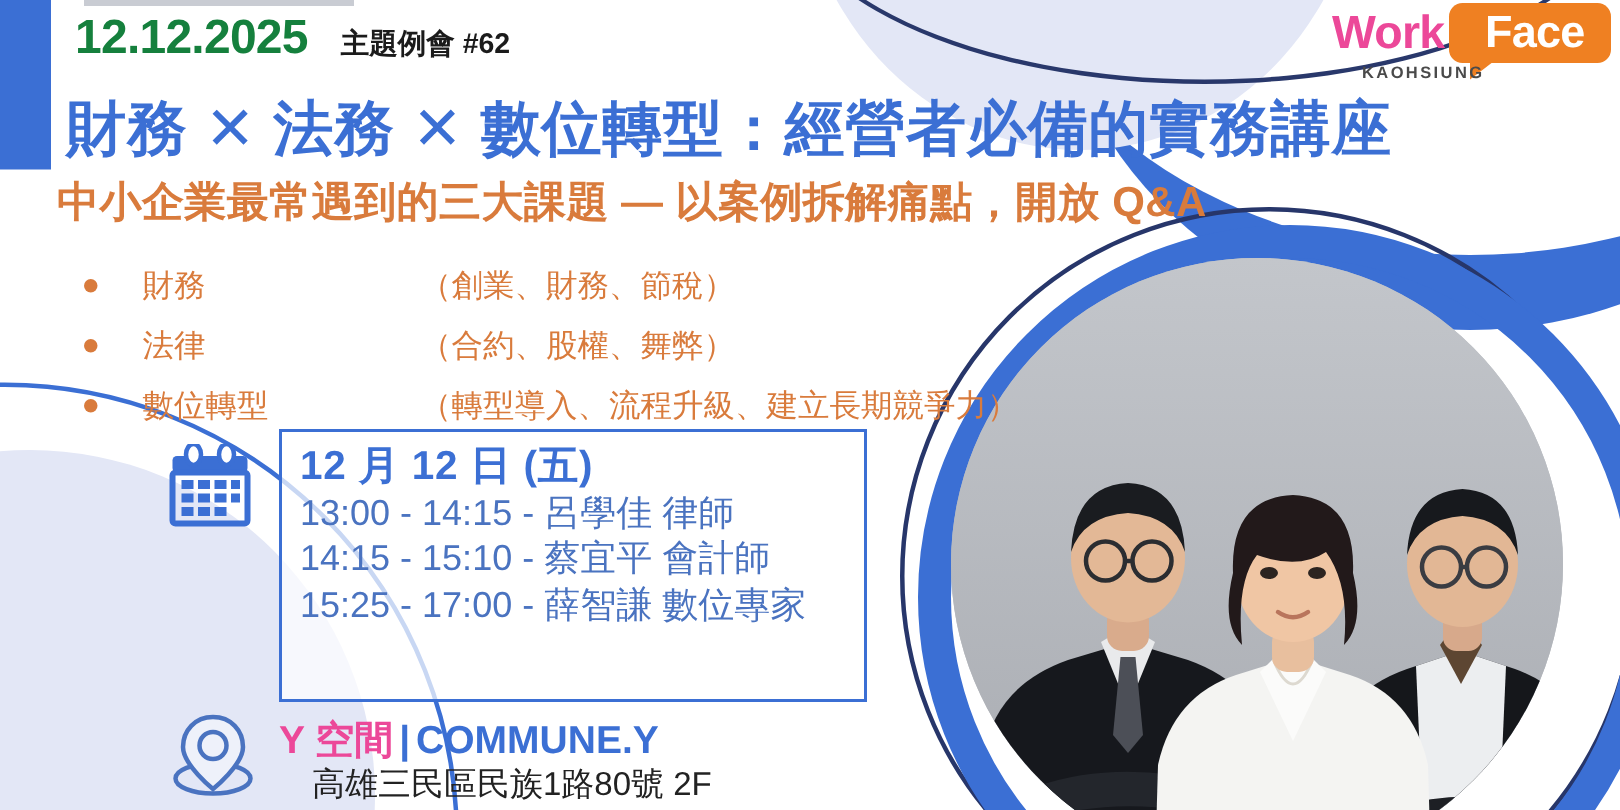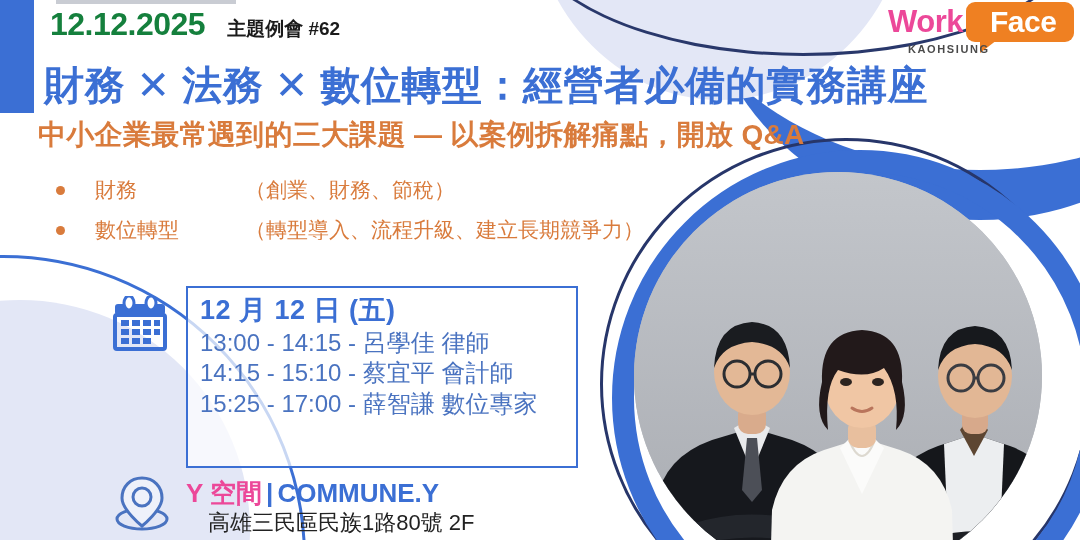--- a/index.html
+++ b/index.html
@@ -160,21 +160,21 @@
     color:#D97B3C;
     font-size:21px;
     white-space:nowrap;
     gap:12px;
   }
   .bullet-dot{
     width:9px;height:9px;border-radius:50%;
     background:#D97B3C;margin-right:18px;flex:0 0 auto;
   }
   .bullet-label{display:inline-block;min-width:138px;}
-  .bullet-detail{display:inline-block;}
+  .bullet-detail{display:inline-block;margin-left:35px;}
 
   
   #cal-icon{
     position:absolute;left:110px;top:296px;width:60px;height:58px;
   }
   #sched-box{
     position:absolute;left:186px;top:286px;
     width:392px;height:182px;
     border:2px solid #3B6FD4;
     background:rgba(255,255,255,0.72);
@@ -286,20 +286,25 @@
   </div>
 
   <div id="title-main">財務 ✕ 法務 ✕ 數位轉型：經營者必備的實務講座</div>
   <div id="title-sub">中小企業最常遇到的三大課題 — 以案例拆解痛點，開放 Q&amp;A</div>
 
   <div id="bullets">
     <div class="bullet-row">
       <span class="bullet-dot"></span>
       <span class="bullet-label">財務</span>
       <span class="bullet-detail">（創業、財務、節稅）</span>
+    </div>
+    <div class="bullet-row">
+      <span class="bullet-dot"></span>
+      <span class="bullet-label">法律</span>
+      <span class="bullet-detail">（合約、股權、舞弊）</span>
     </div>
     <div class="bullet-row">
       <span class="bullet-dot"></span>
       <span class="bullet-label">數位轉型</span>
       <span class="bullet-detail">（轉型導入、流程升級、建立長期競爭力）</span>
     </div>
   </div>
 
   <div id="cal-icon">
     <svg width="60" height="58" viewBox="0 0 60 58">

